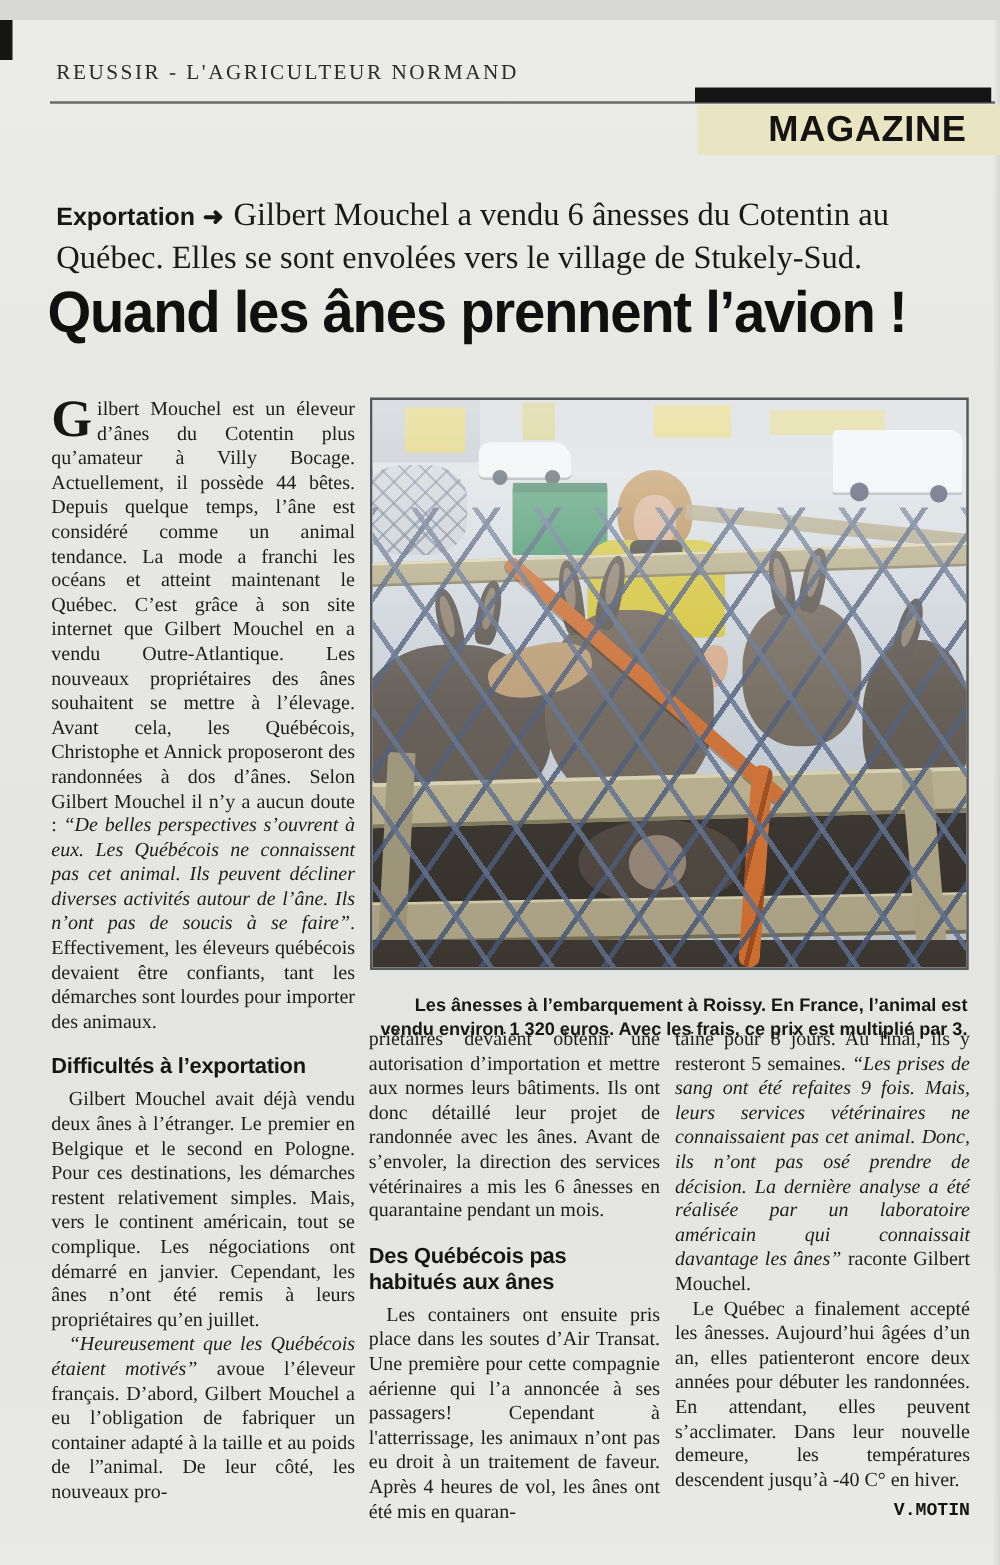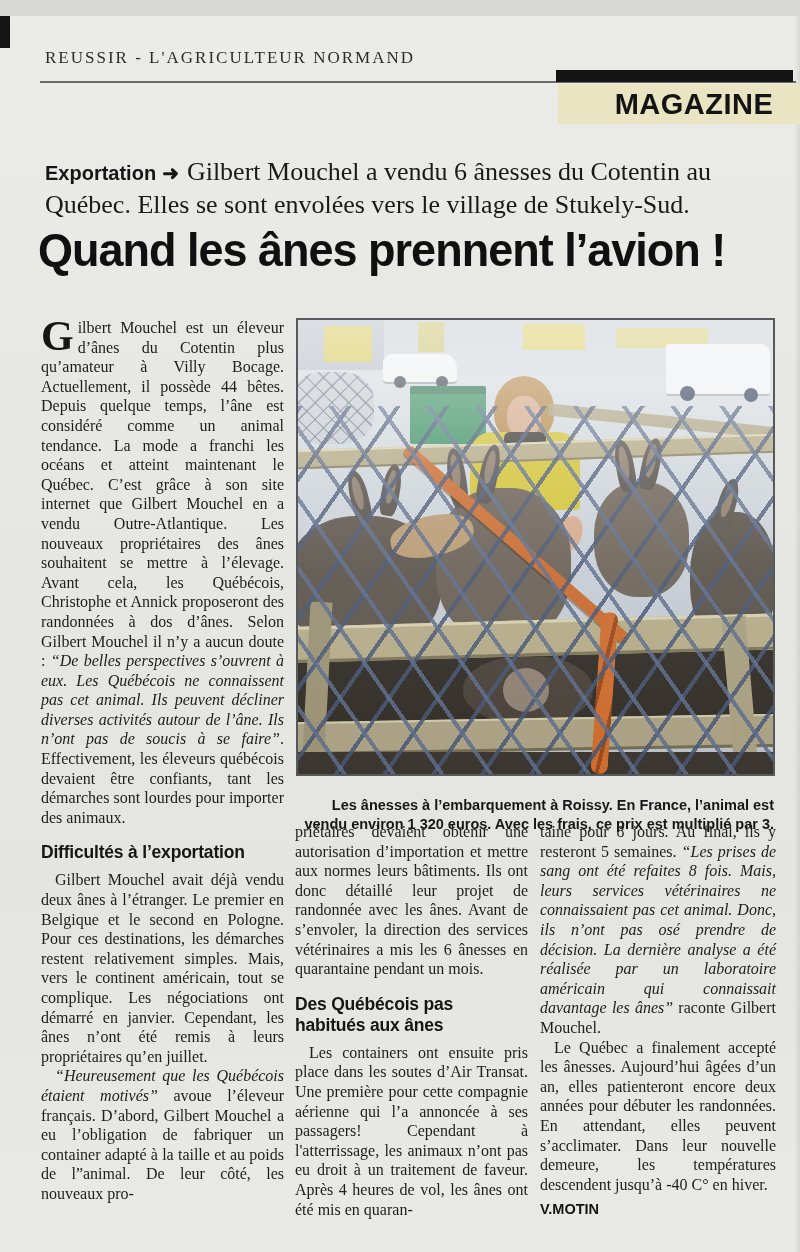--- a/index.html
+++ b/index.html
@@ -32,21 +32,21 @@
   .col{position:absolute;font-size:16px;line-height:19.6px;text-align:justify;color:#1d1d1b;}
   .col p{margin:0;}
   .col p.indent{text-indent:14px;}
   .col .subhead{font-family:"Liberation Sans",sans-serif;font-weight:700;font-size:17.5px;
      line-height:21px;letter-spacing:-.2px;margin:15px 0 7px;text-align:left;color:#151513;}
   .it{font-style:italic;}
   .dropcap{float:left;font-weight:700;font-size:42px;line-height:32px;padding:2px 4px 0 0;color:#161614;}
   #col1{left:41px;top:302px;width:243px;}
   #col2{left:295px;top:806px;width:233px;}
   #col3{left:540px;top:806px;width:236px;}
-  .byline{text-align:left;font-family:Liberation Sans, sans-serif;font-weight:700;
+  .byline{text-align:right;font-family:Liberation Mono, monospace;font-weight:700;
      font-size:14.5px;margin-top:6px;color:#141414;}
 
   
   .photo{position:absolute;left:296px;top:302px;width:475px;height:454px;border:2px solid #55595c;
      overflow:hidden;background:linear-gradient(180deg,#dadfe3 0%,#cfd6db 30%,#c5ccd3 60%,#b7bec5 100%);}
   .photo *{position:absolute;}
   .ph-topband{left:0;top:0;width:100%;height:56px;background:linear-gradient(180deg,#c3c9cf,#d4dade);}
   .ph-y1{left:26px;top:6px;width:48px;height:36px;background:#dcc83e;opacity:.85;}
   .ph-y2{left:225px;top:4px;width:62px;height:26px;background:#ddc93f;opacity:.8;}
   .ph-y3{left:318px;top:8px;width:92px;height:20px;background:#d9c84a;opacity:.7;}
@@ -195,18 +195,18 @@
 
   <div class="caption">Les ânesses à l’embarquement à Roissy. En France, l’animal est vendu environ 1 320 euros. Avec les frais, ce prix  est multiplié par 3.</div>
 
   <div class="col" id="col2">
     <p>priétaires devaient obtenir une autorisation d’importation et mettre aux normes leurs bâtiments. Ils ont donc détaillé leur projet de randonnée avec les ânes. Avant de s’envoler, la direction des services vétérinaires a mis les 6 ânesses en quarantaine pendant un mois.</p>
     <div class="subhead">Des Québécois pas habitués aux ânes</div>
     <p class="indent">Les containers ont ensuite pris place dans les soutes d’Air Transat. Une première pour cette compagnie aérienne qui l’a annoncée à ses passagers! Cependant à l'atterrissage, les animaux n’ont pas eu droit à un traitement de faveur. Après 4 heures de vol, les ânes ont été mis en quaran-</p>
   </div>
 
   <div class="col" id="col3">
-    <p><span>taine pour 8 jours. Au final, ils y resteront 5 semaines. </span><span class="it">“Les prises de sang ont été refaites 8 fois. Mais, leurs services vétérinaires ne connaissaient pas cet animal. Donc, ils n’ont pas osé prendre de décision. La dernière analyse a été réalisée par un laboratoire américain qui connaissait davantage les ânes”</span><span> raconte Gilbert Mouchel.</span></p>
+    <p><span>taine pour 8 jours. Au final, ils y resteront 5 semaines. </span><span class="it">“Les prises de sang ont été refaites 9 fois. Mais, leurs services vétérinaires ne connaissaient pas cet animal. Donc, ils n’ont pas osé prendre de décision. La dernière analyse a été réalisée par un laboratoire américain qui connaissait davantage les ânes”</span><span> raconte Gilbert Mouchel.</span></p>
     <p class="indent">Le Québec a finalement accepté les ânesses. Aujourd’hui âgées d’un an, elles patienteront encore deux années pour débuter les randonnées. En attendant, elles peuvent s’acclimater. Dans leur nouvelle demeure, les températures descendent jusqu’à -40 C°  en hiver.</p>
     <div class="byline">V.MOTIN</div>
   </div>
 
 </div>
 
 </body></html>

